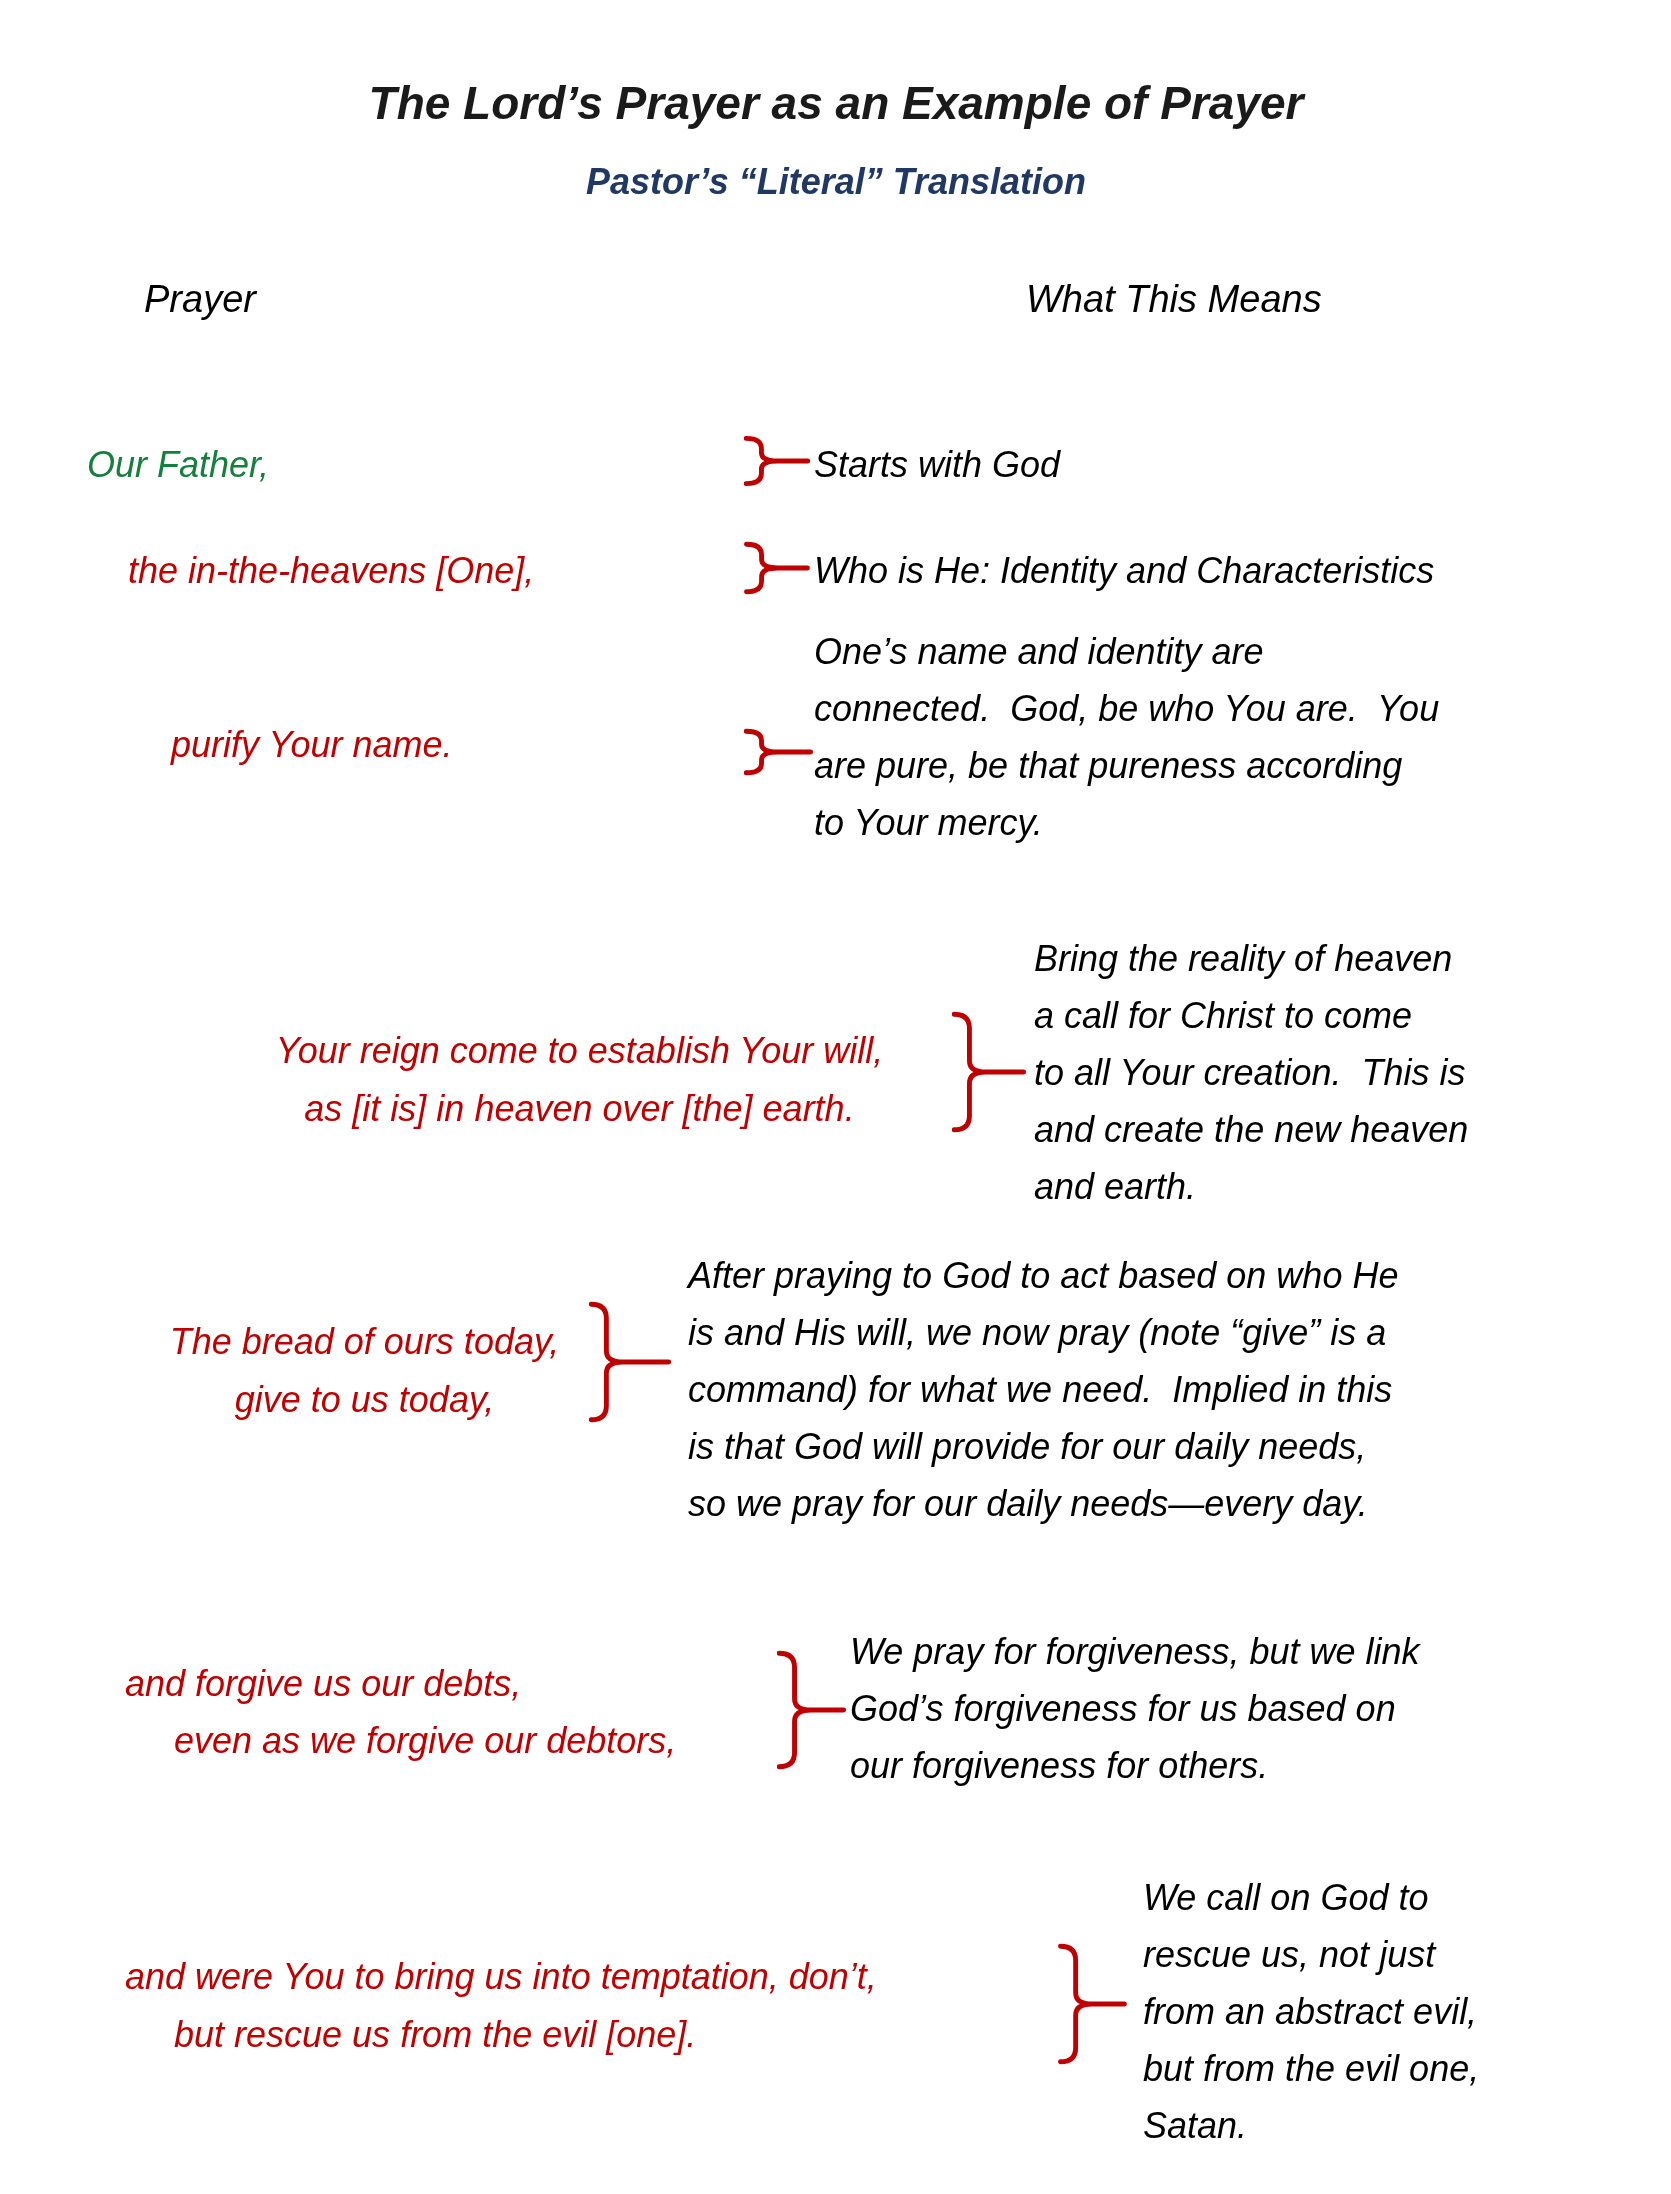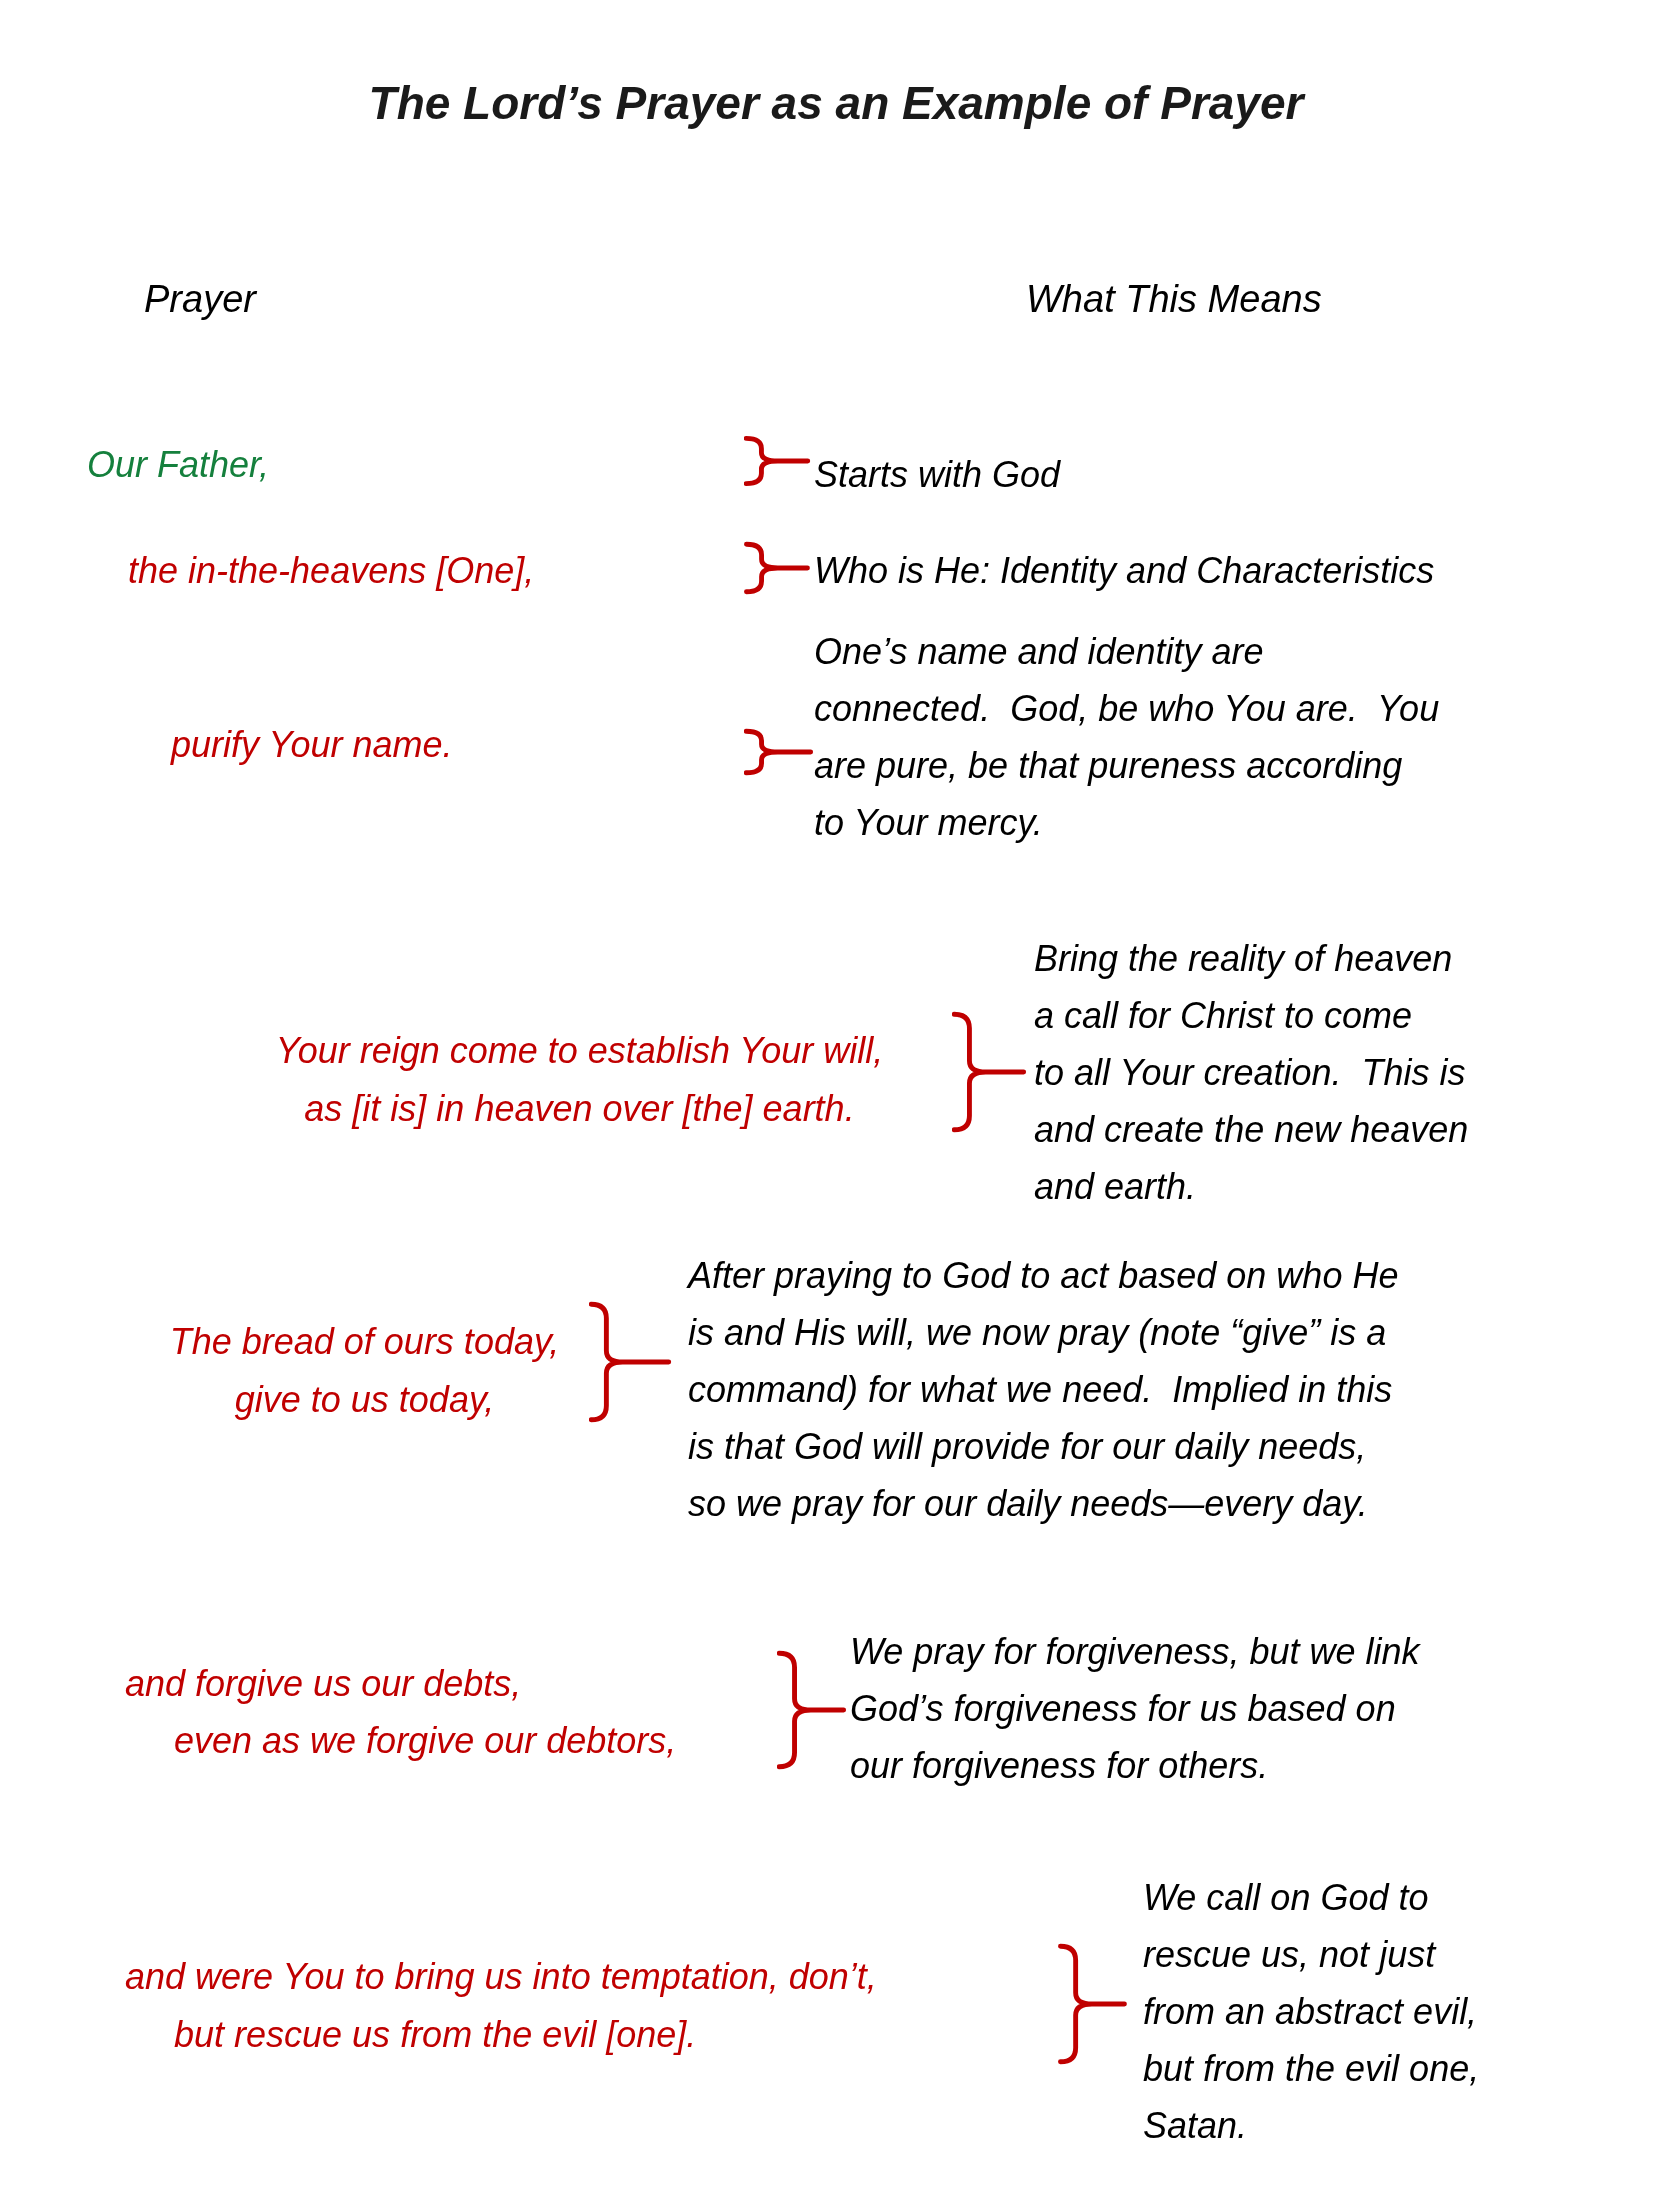--- a/index.html
+++ b/index.html
@@ -23,21 +23,21 @@
   .prayer-text { font-size: 36px; white-space: pre; }
   .meaning-text { font-size: 36px; white-space: pre; }
   .meaning-block .line { white-space: pre; }
   .meaning-block { font-size: 36px; line-height: 57px; }
   .prayer-block { font-size: 36px; line-height: 58px; text-align: center; }
   .prayer-block .line { white-space: pre; }
 
   
   #r0-prayer { left: 87px; top: 444px; }
   #r0-brace  { left: 744px; top: 435px; }
-  #r0-meaning { left: 814px; top: 444px; margin-top: 10px; }
+  #r0-meaning { left: 814px; top: 444px; }
   
   #r1-prayer { left: 128px; top: 550px; }
   #r1-brace  { left: 744px; top: 541px; }
   #r1-meaning { left: 814px; top: 550px; }
   
   #r2-prayer { left: 171px; top: 724px; }
   #r2-brace  { left: 744px; top: 728px; }
   #r2-meaning { left: 814px; top: 623px; }
   
   #r3-prayer { left: 212px; top: 1022px; width: 735px; }
@@ -57,20 +57,21 @@
   #r6-prayer-2 { left: 174px; top: 2014px; }
   #r6-brace  { left: 1058px; top: 1943px; }
   #r6-meaning { left: 1143px; top: 1869px; }
 </style>
 </head>
 <body>
 
 <div id="page">
 
   <div id="title" class="abs center-line">The Lord’s Prayer as an Example of Prayer</div>
+  <div id="subtitle" class="abs center-line" style="color: rgb(31, 56, 100);">Pastor’s “Literal” Translation</div>
 
   <div id="col-header-left" class="abs col-header">Prayer</div>
   <div id="col-header-right" class="abs col-header">What This Means</div>
 
   <div id="r0-prayer" class="abs prayer-text red" style="color: #15803d;">Our Father,</div>
   <div id="r0-brace" class="abs"><svg class="brace-svg" viewBox="0 0 123 95" width="67" height="52">
         <path d="M 4 6 Q 32 6 32 25 L 32 32.3 Q 32 47.5 62 47.5 L 117 47.5 L 62 47.5 Q 32 47.5 32 62.7 L 32 70 Q 32 89 4 89" fill="none" stroke="#C00000" stroke-width="9" stroke-linecap="round" stroke-linejoin="round"></path>
       </svg></div>
   <div id="r0-meaning" class="abs meaning-text">Starts with God</div>
 

